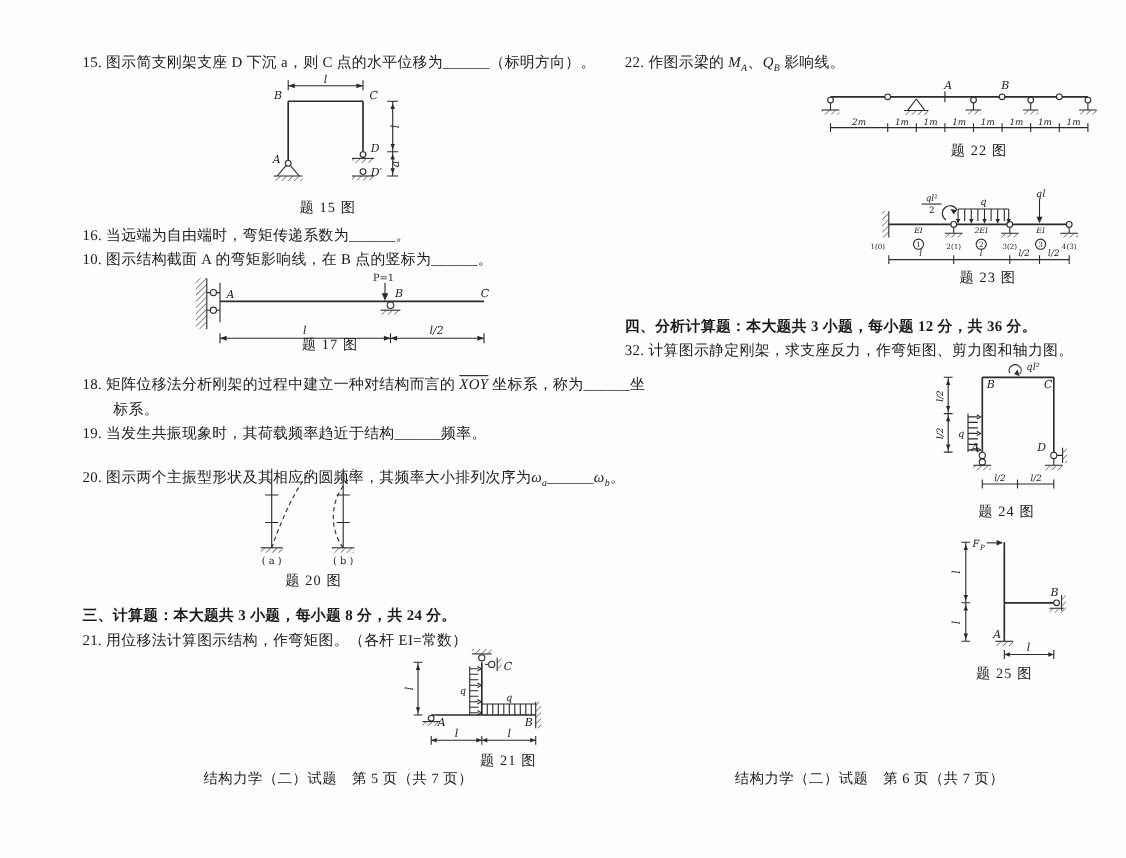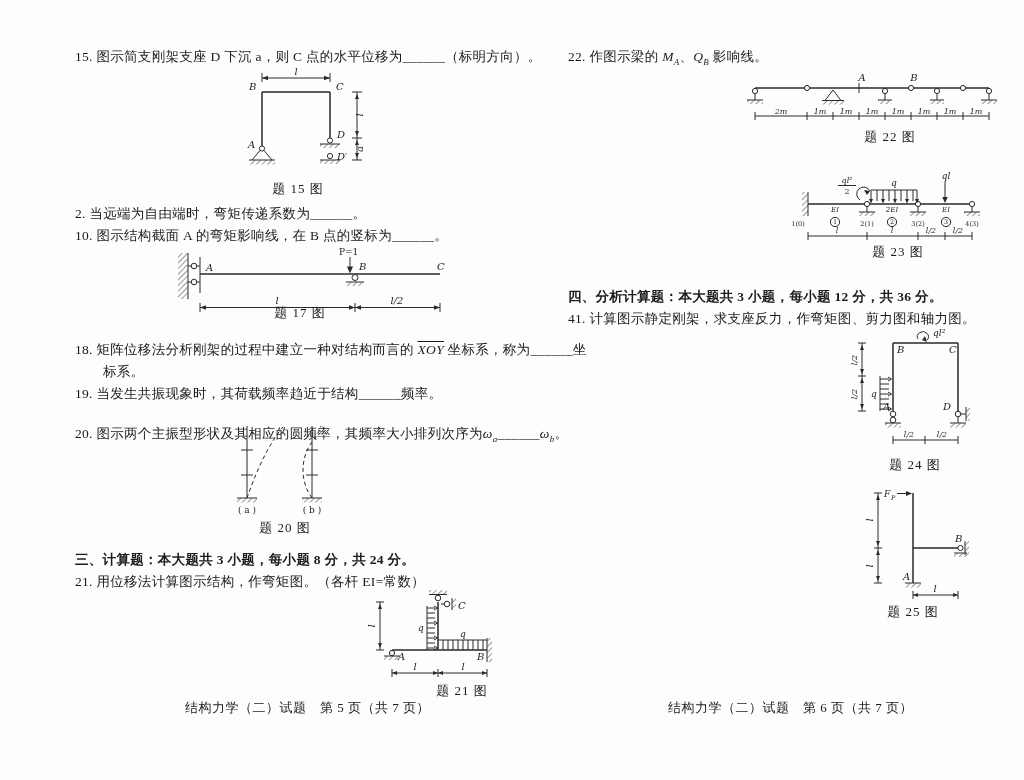--- a/index.html
+++ b/index.html
@@ -62,21 +62,21 @@
     </g>
     <g>
       <path class="s" d="M152,24V92 M147,24H157 M147,70H157 M147,92H157"></path>
       <path class="f" d="M152,26l-2,5h4z M152,68l-2,-5h4z M152,72l-2,5h4z M152,90l-2,-5h4z"></path>
       <text class="it mid" transform="rotate(-90 158 47)" x="158" y="47">l</text>
       <text class="it mid" transform="rotate(-90 158 81)" x="158" y="81">a</text>
     </g>
   </svg>
   <div class="figcap" style="left:228px;top:180px;">题 15 图</div>
 
-  <div class="q" style="left:75px;top:205px;">2. 当远端为自由端时，弯矩传递系数为______。</div>
+  <div class="q" style="left:75px;top:205px;">16. 当远端为自由端时，弯矩传递系数为______。</div>
   <div class="q" style="left:75px;top:227px;">10. 图示结构截面 A 的弯矩影响线，在 B 点的竖标为______。</div>
 
   <svg style="left:150px;top:245px;" width="320" height="74" viewBox="0 0 320 74">
     <g>
       <rect x="28" y="8" width="10" height="46" fill="url(#ht)"></rect>
       <path class="s" d="M38,8V54 M38,21H50 M38,37H50 M50,12V48"></path>
       <circle class="w" cx="44" cy="21" r="2.8"></circle>
         <circle class="w" cx="44" cy="37" r="2.8"></circle>
     </g>
     <g>
@@ -276,21 +276,21 @@
       <path class="s" d="M18,66V74 M77,66V74 M128,66V74 M155,66V74 M182,66V74 M18,70H182"></path>
       <text class="it t8 mid" x="47" y="67">l</text>
       <text class="it t8 mid" x="102" y="67">l</text>
       <text class="it t8 mid" x="141" y="67">l/2</text>
       <text class="it t8 mid" x="168" y="67">l/2</text>
     </g>
   </svg>
   <div class="figcap" style="left:828px;top:243px;">题 23 图</div>
 
   <div class="q sec" style="left:568px;top:288px;">四、分析计算题：本大题共 3 小题，每小题 12 分，共 36 分。</div>
-  <div class="q" style="left:568px;top:310px;">41. 计算图示静定刚架，求支座反力，作弯矩图、剪力图和轴力图。</div>
+  <div class="q" style="left:568px;top:310px;">32. 计算图示静定刚架，求支座反力，作弯矩图、剪力图和轴力图。</div>
 
   <svg style="left:840px;top:328px;" width="150" height="122" viewBox="0 0 150 122">
     <g>
       <path class="sk" d="M53,15H118 M53,15V83 M118,15V83"></path>
       <circle class="w" cx="53" cy="86" r="2.8"></circle>
         <circle class="w" cx="53" cy="92" r="2.8"></circle>
       <path class="s" d="M45,95H61"></path>
         <rect x="45" y="95" width="16" height="4.5" fill="url(#ht)"></rect>
       <circle class="w" cx="118" cy="86" r="2.8"></circle>
       <path class="s" d="M118,88.8V95 M110,95H126"></path>

